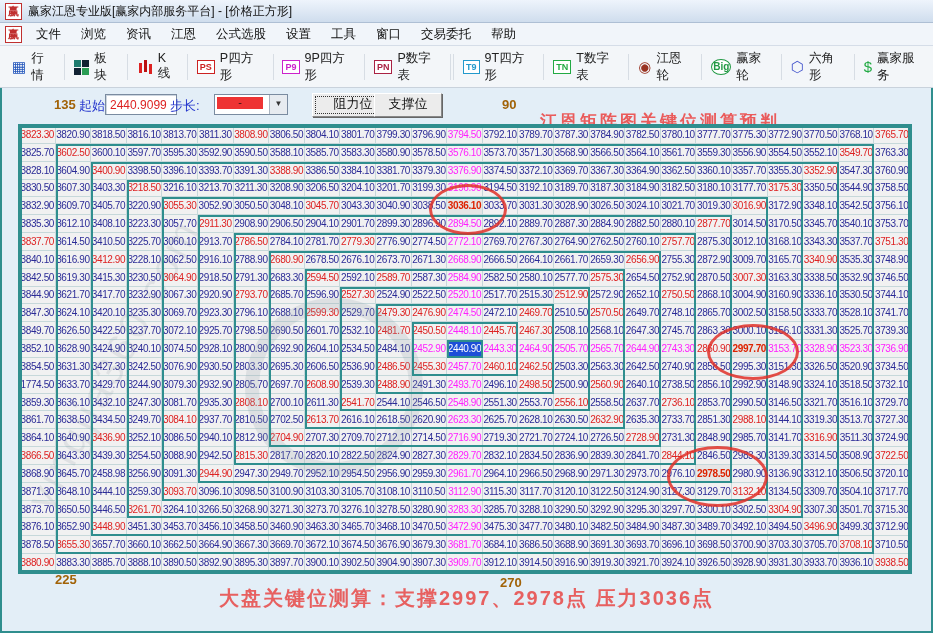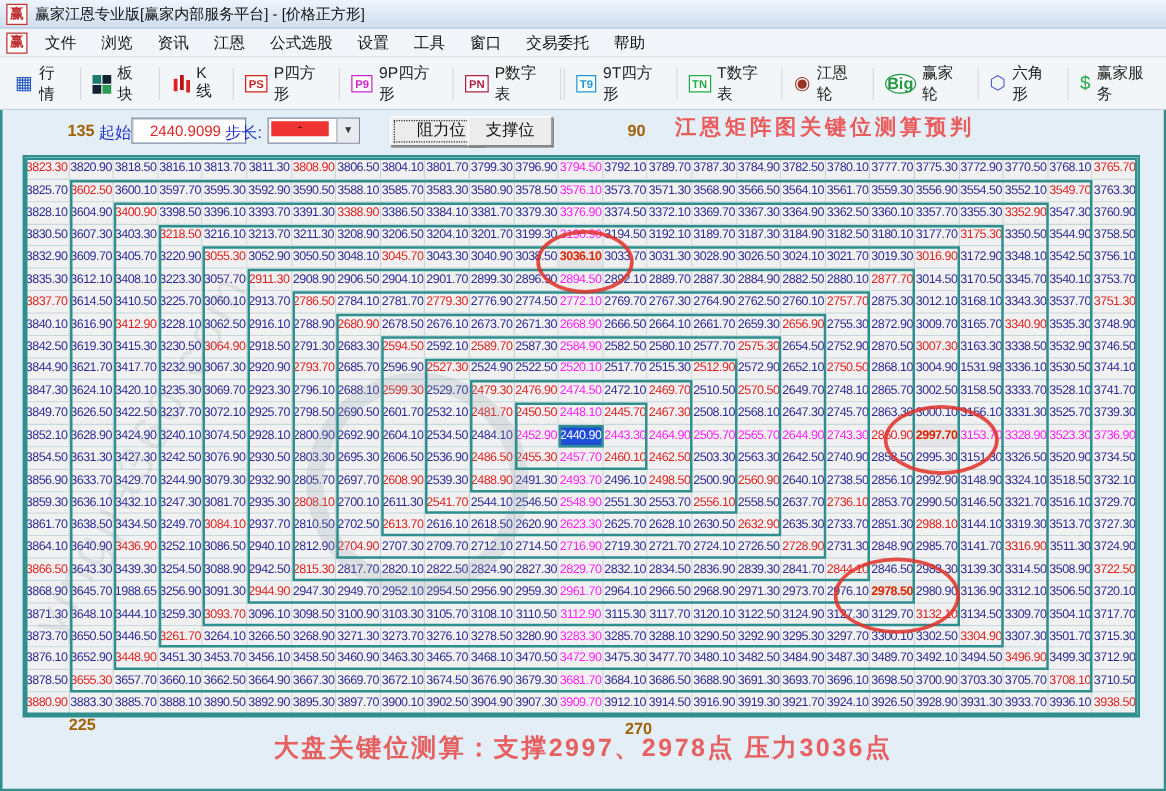--- a/index.html
+++ b/index.html
@@ -27,21 +27,21 @@
     height:41px;display:flex;align-items:center;background:#f3f6f9;
     border-bottom:1px solid #c9d2dc;padding-left:4px;
   }
   .tb-item{display:flex;align-items:center;gap:5px;padding:4px 8px;font-size:12.5px;color:#222;}
   .tb-sep{width:1px;height:26px;background:#d7dde4;margin:0 1px;}
   .ic-glyph{font-size:15px;line-height:16px;}
   .ic-badge{
     font-size:9px;font-weight:bold;border:1px solid;padding:1px 2px;line-height:10px;
     background:#fff;letter-spacing:0;
   }
-  .ic-badge.round{border-radius:50%;padding:2px 1px;font-size:13px;}
+  .ic-badge.round{border-radius:50%;padding:2px 1px;font-size:10px;}
   .ic-candle{width:16px;height:16px;position:relative;display:inline-block;}
   .ic-candle i{position:absolute;width:3px;background:#d22;}
   .ic-candle i:nth-child(1){left:2px;top:4px;height:10px;}
   .ic-candle i:nth-child(2){left:7px;top:1px;height:12px;background:#b11;}
   .ic-candle i:nth-child(3){left:12px;top:5px;height:10px;}
   .ic-squares{width:16px;height:16px;display:inline-block;position:relative;}
   .ic-squares i{position:absolute;width:7px;height:7px;}
   .ic-squares i:nth-child(1){left:0;top:1px;background:#1d7a6e;}
   .ic-squares i:nth-child(2){left:8px;top:1px;background:#123;}
   .ic-squares i:nth-child(3){left:0;top:9px;background:#123;}
@@ -50,35 +50,35 @@
   .content{
     position:relative;width:933px;height:547px;box-sizing:border-box;
     background:#e3eef7;
     border-left:2px solid #2f8e8e;border-right:2px solid #2f8e8e;border-bottom:4px solid #2f8e8e;
   }
   .abs{position:absolute;}
   .lbl-blue{color:#2233cc;font-size:13px;}
   .ang{color:#a16207;font-size:13px;font-weight:bold;margin-left:48px;}
   .price-input{
     left:103px;top:6px;width:62px;height:17px;background:#fff;border:1px solid #7a8ba0;
-    box-shadow:inset 1px 1px 0 #cdd6e0;color:#d22;font-size:12px;padding:1px 14px;
+    box-shadow:inset 1px 1px 0 #cdd6e0;color:#d22;font-size:12px;padding:1px 4px;
     font-family:"Liberation Sans",sans-serif;
   }
   .combo{left:212px;top:6px;width:72px;height:19px;background:#fff;border:1px solid #7a8ba0;display:flex;}
   .combo-swatch{margin:2px;width:46px;height:12px;background:#e33;color:#311;
     font-size:11px;line-height:11px;text-align:center;}
   .combo-arrow{margin-left:auto;width:17px;height:100%;background:#e7ebf0;border-left:1px solid #aab4c0;
     font-size:8px;line-height:17px;text-align:center;color:#333;}
   .btn3d{
     height:22px;background:#ececec;border:1px solid #888;
     border-top-color:#fff;border-left-color:#fff;box-shadow:1px 1px 0 #666;
     font-size:13px;color:#111;text-align:center;line-height:20px;padding:0 6px;
   }
   .btn-focus{outline:1px dotted #333;outline-offset:-4px;}
-  .banner{left:538px;top:2px;color:#ea5b5b;font-size:17px;font-weight:bold;letter-spacing:3px;}
+  .banner{left:538px;top:22px;color:#ea5b5b;font-size:17px;font-weight:bold;letter-spacing:3px;}
   
   .grid-wrap{left:16px;top:36px;width:890px;height:446px;background:#fff;border:2px solid #2f8e8e;}
   .price-grid{
     position:absolute;left:0;top:0;width:890px;height:446px;
     display:grid;grid-template-columns:repeat(25,1fr);grid-template-rows:repeat(25,1fr);
   }
   .cell{
     overflow:hidden;white-space:nowrap;display:flex;align-items:center;justify-content:center;
     font-size:10px;letter-spacing:-0.4px;color:#2b2b96;background:#f1f1f1;
     border-right:1px solid #c6d8da;border-bottom:1px solid #c6d8da;box-sizing:border-box;
@@ -189,21 +189,21 @@
     <div class="tb-item">
       <span class="ic-glyph" style="color: rgb(34, 170, 68);">$</span>
       <span>赢家服务</span>
     </div>
   </div>
 
 <div class="content">
   <span class="abs ang" style="left:4px;top:9px;">135</span>
   <span class="abs lbl-blue" style="left:33px;top:9px;margin-left:44px;">起始价格:</span>
   <input class="abs price-input" value="2440.9099" style="">
-  <span class="abs lbl-blue" style="left:178px;top:9px;">步长:</span>
+  <span class="abs lbl-blue" style="left:168px;top:9px;">步长:</span>
   <div class="abs combo">
     <span class="combo-swatch">-</span>
     <span class="combo-arrow">▼</span>
   </div>
   <div class="abs btn3d btn-focus" style="left:310px;top:5px;width:54px;padding-left:13px;">阻力位</div>
   <div class="abs btn3d" style="left:372px;top:5px;width:54px;">支撑位</div>
   <span class="abs ang" style="left:452px;top:9px;">90</span>
   <span class="abs banner">江恩矩阵图关键位测算预判</span>
   <span class="abs ang" style="left:906px;top:9px;">45</span>
 
@@ -454,21 +454,21 @@
         <div class="cell">2522.50</div>
         <div class="cell mag">2520.10</div>
         <div class="cell">2517.70</div>
         <div class="cell">2515.30</div>
         <div class="cell red">2512.90</div>
         <div class="cell">2572.90</div>
         <div class="cell">2652.10</div>
         <div class="cell red">2750.50</div>
         <div class="cell">2868.10</div>
         <div class="cell">3004.90</div>
-        <div class="cell">1531.98</div>
+        <div class="cell">3160.90</div>
         <div class="cell">3336.10</div>
         <div class="cell">3530.50</div>
         <div class="cell">3744.10</div>
         <div class="cell">3847.30</div>
         <div class="cell">3624.10</div>
         <div class="cell">3420.10</div>
         <div class="cell">3235.30</div>
         <div class="cell">3069.70</div>
         <div class="cell">2923.30</div>
         <div class="cell">2796.10</div>
@@ -558,21 +558,21 @@
         <div class="cell">2503.30</div>
         <div class="cell">2563.30</div>
         <div class="cell">2642.50</div>
         <div class="cell">2740.90</div>
         <div class="cell">2858.50</div>
         <div class="cell">2995.30</div>
         <div class="cell">3151.30</div>
         <div class="cell">3326.50</div>
         <div class="cell">3520.90</div>
         <div class="cell">3734.50</div>
-        <div class="cell">3856.90</div>
+        <div class="cell">1774.50</div>
         <div class="cell">3633.70</div>
         <div class="cell">3429.70</div>
         <div class="cell">3244.90</div>
         <div class="cell">3079.30</div>
         <div class="cell">2932.90</div>
         <div class="cell">2805.70</div>
         <div class="cell">2697.70</div>
         <div class="cell red">2608.90</div>
         <div class="cell">2539.30</div>
         <div class="cell red">2488.90</div>
@@ -685,21 +685,21 @@
         <div class="cell">2841.70</div>
         <div class="cell red">2844.10</div>
         <div class="cell">2846.50</div>
         <div class="cell">2983.30</div>
         <div class="cell">3139.30</div>
         <div class="cell">3314.50</div>
         <div class="cell">3508.90</div>
         <div class="cell red">3722.50</div>
         <div class="cell">3868.90</div>
         <div class="cell">3645.70</div>
-        <div class="cell">1988.65</div>
+        <div class="cell">2458.98</div>
         <div class="cell">3256.90</div>
         <div class="cell">3091.30</div>
         <div class="cell red">2944.90</div>
         <div class="cell">2947.30</div>
         <div class="cell">2949.70</div>
         <div class="cell">2952.10</div>
         <div class="cell">2954.50</div>
         <div class="cell">2956.90</div>
         <div class="cell">2959.30</div>
         <div class="cell mag">2961.70</div>

